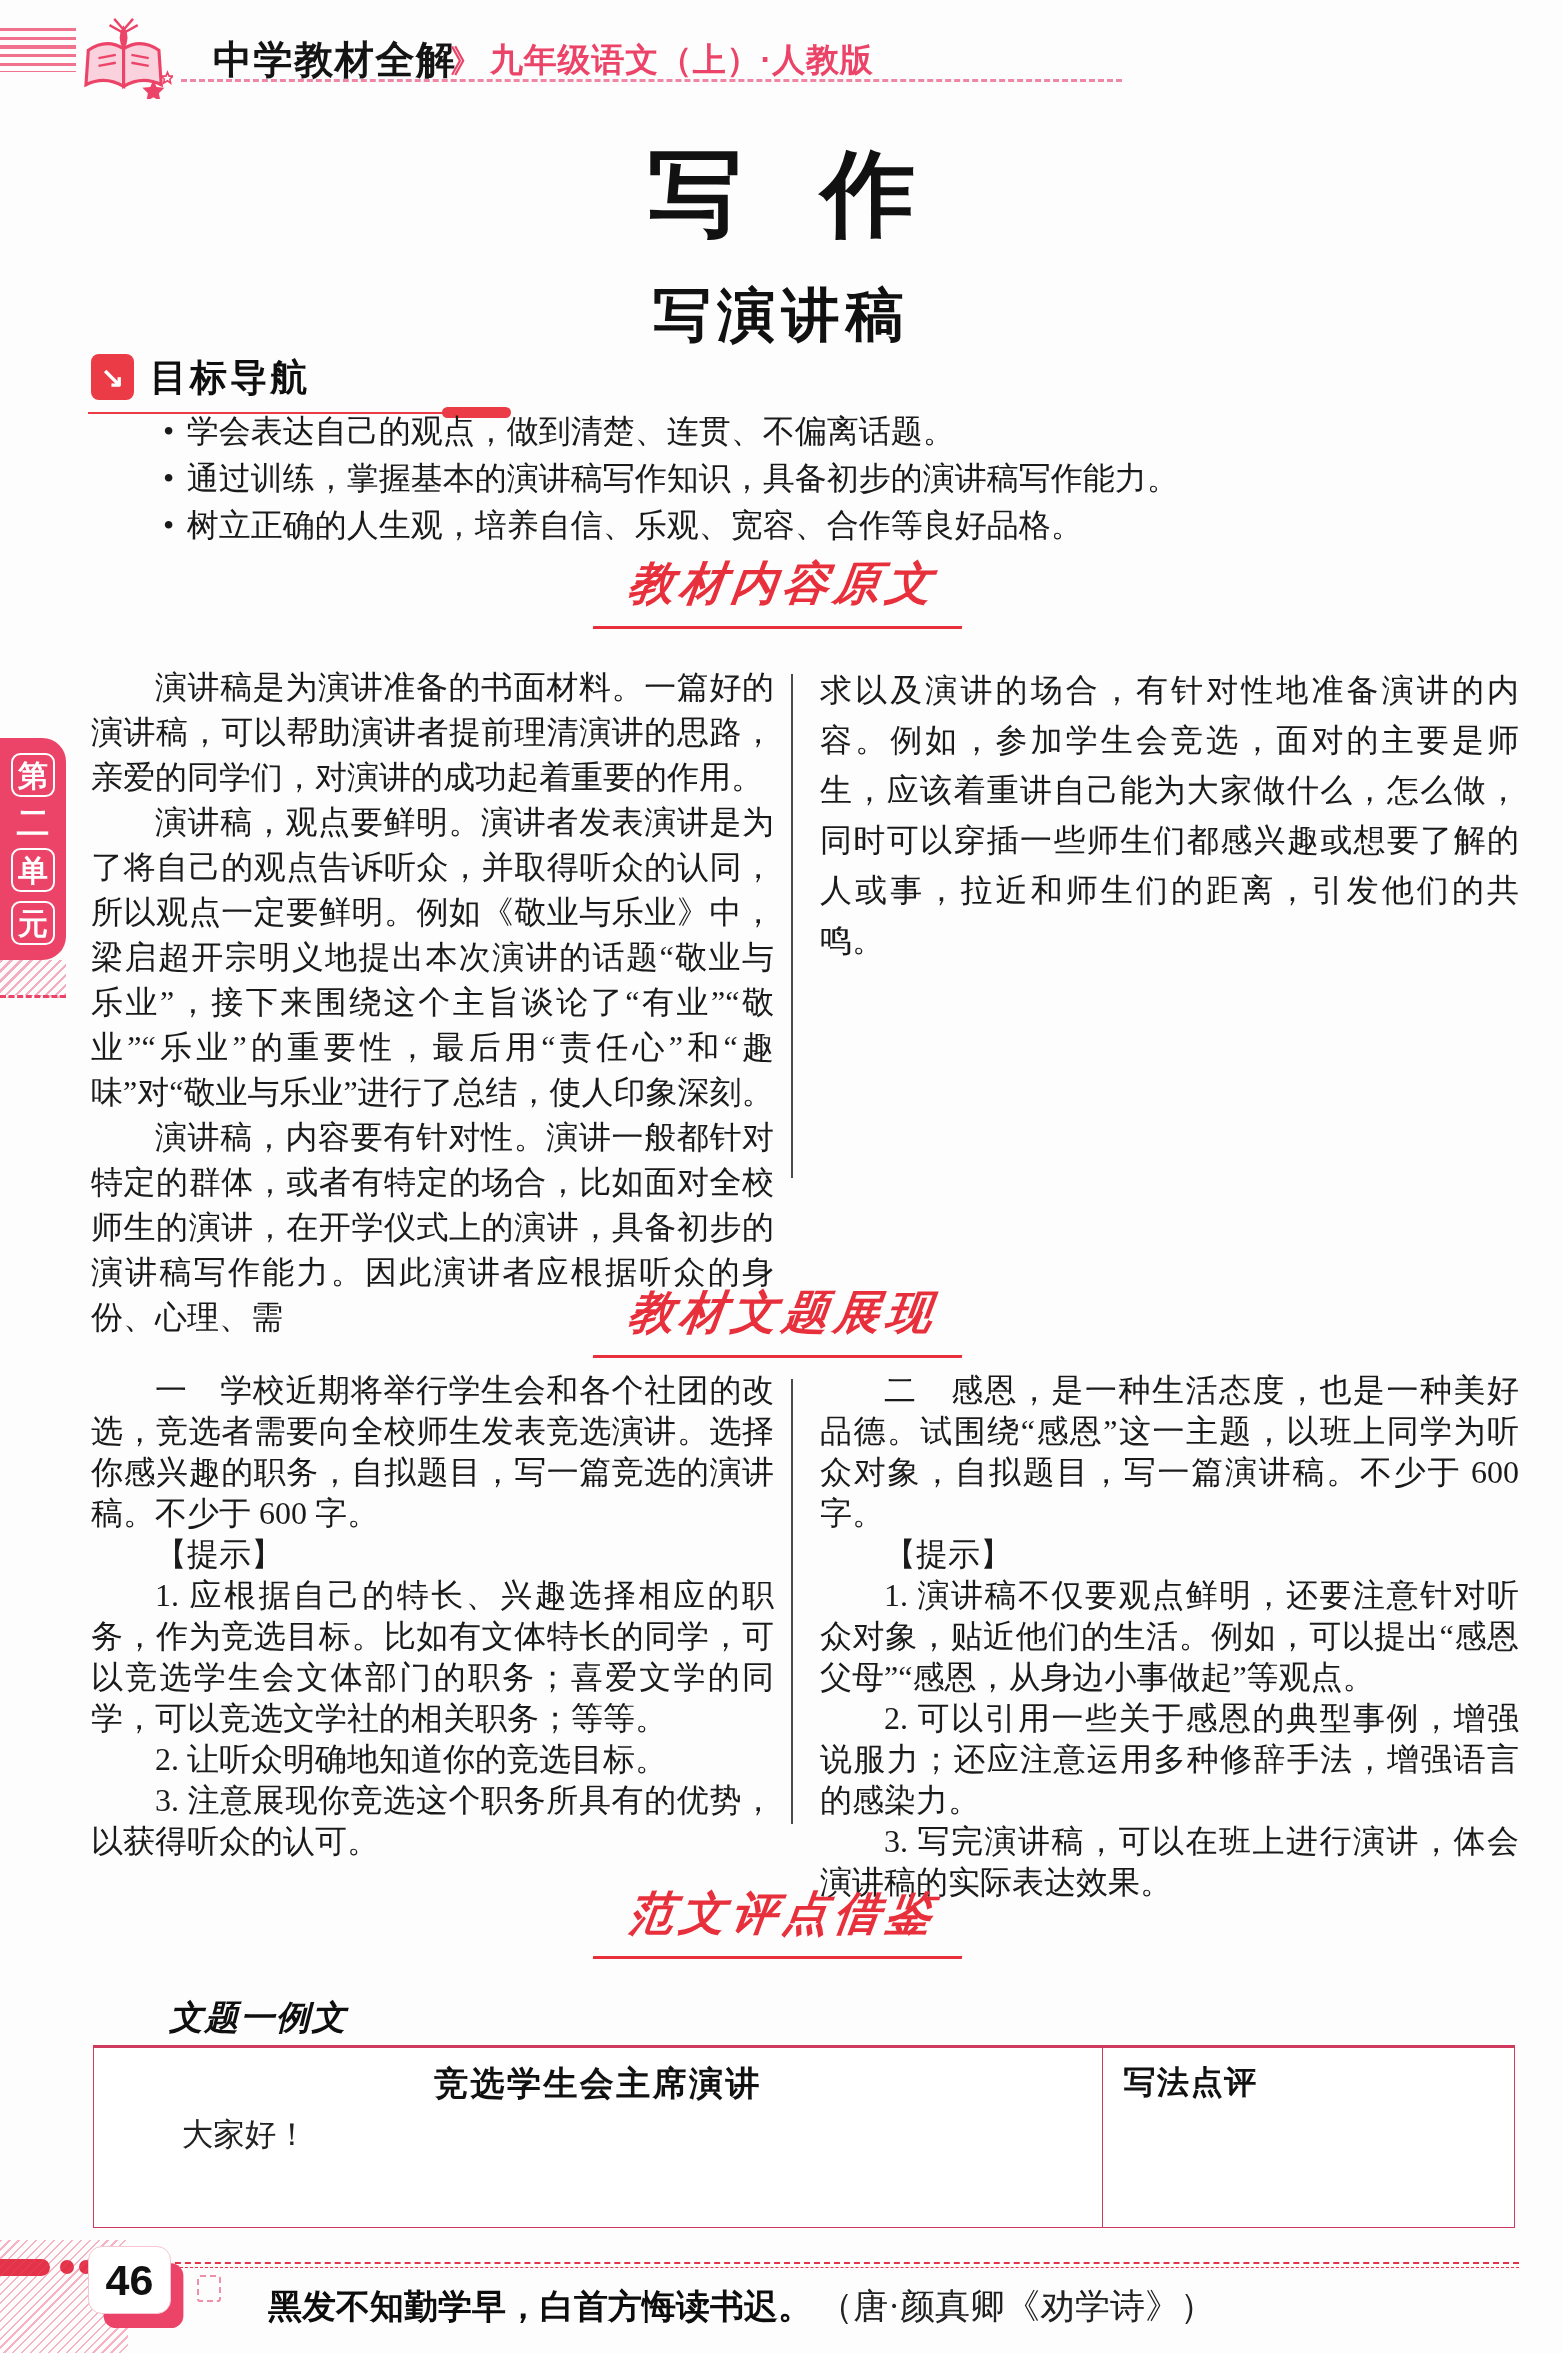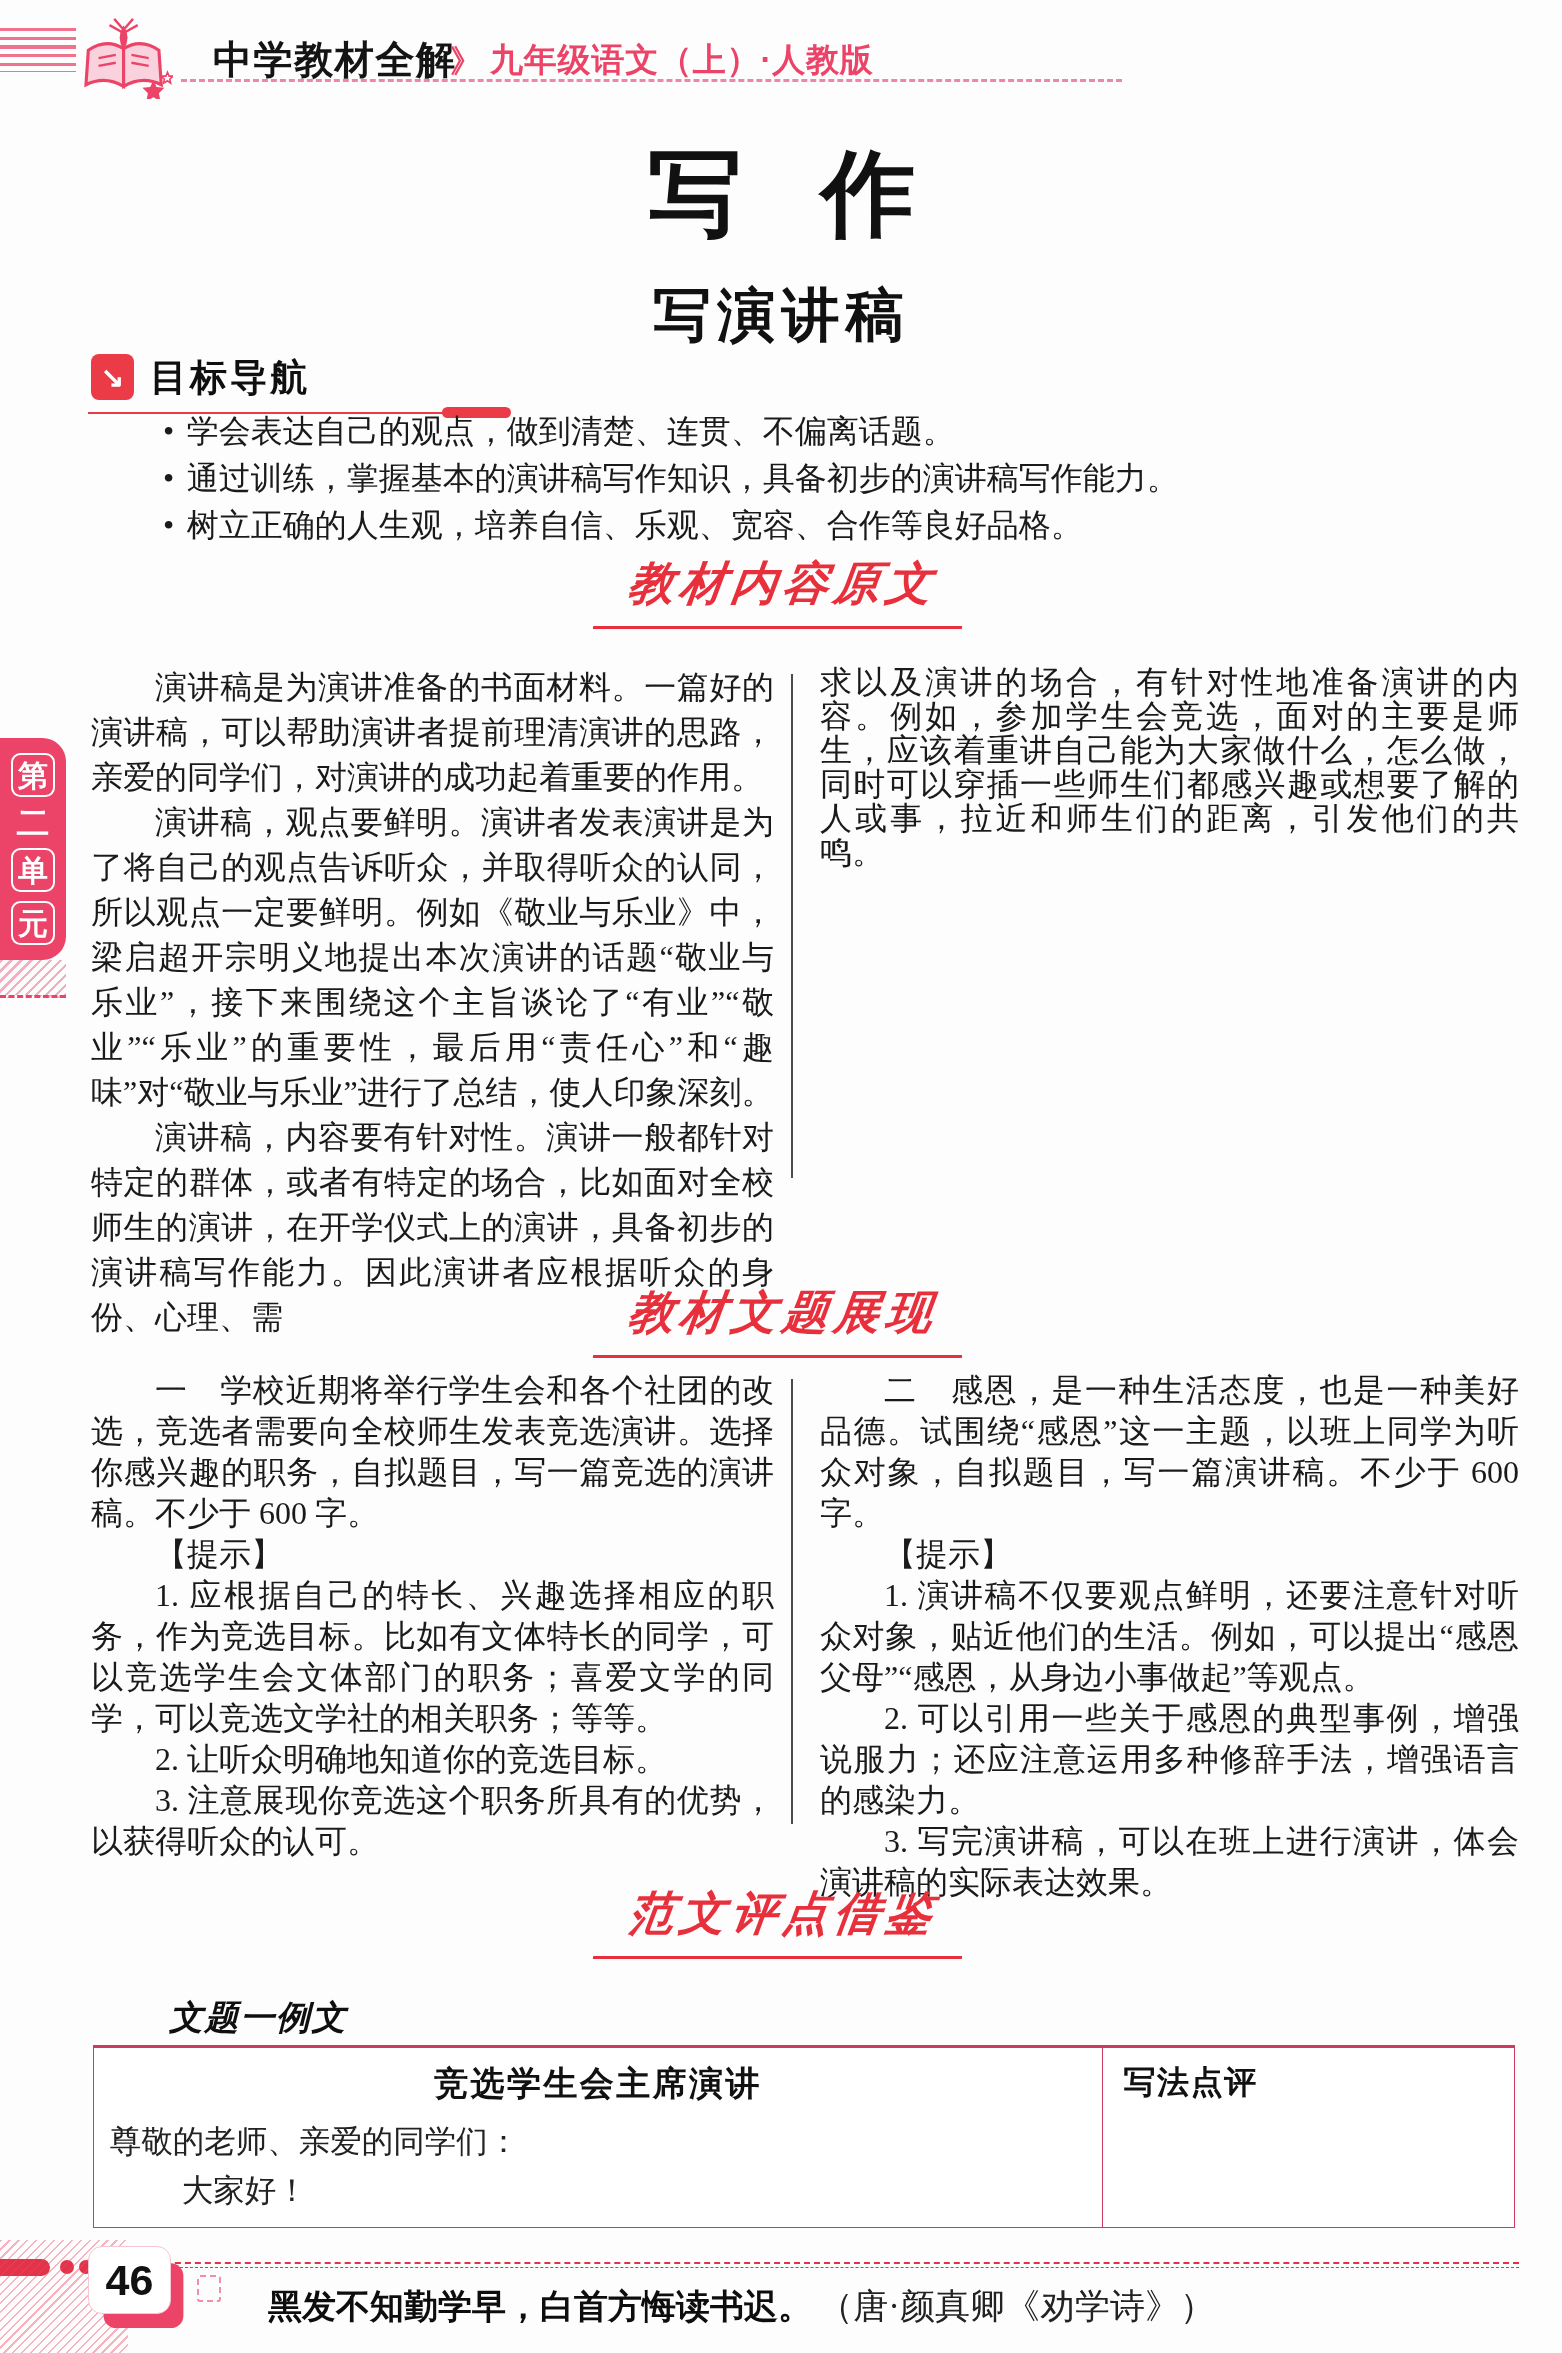--- a/index.html
+++ b/index.html
@@ -56,21 +56,21 @@
   
   .sec-head{position:absolute;left:50%;transform:translateX(-50%) skewX(-7deg);white-space:nowrap;
     font-family:"Liberation Sans","DejaVu Sans",sans-serif;font-weight:900;font-style:italic;font-size:46px;
     letter-spacing:5.5px;color:var(--heading-red);padding:0 30px 11px;border-bottom:3.1px solid var(--heading-red);}
   .sh1{top:553px;} .sh2{top:1282px;} .sh3{top:1883px;}
   
   .col{position:absolute;font-size:32px;text-align:justify;}
   .col p{margin:0;}
   .col p.ind{text-indent:2em;}
   .c1l{left:91px;top:665px;width:683px;line-height:45px;}
-  .c1r{left:820px;top:665px;width:699px;line-height:34px;}
+  .c1r{left:820px;top:665px;width:699px;line-height:50px;}
   .c2l{left:91px;top:1370px;width:683px;line-height:41px;}
   .c2r{left:820px;top:1370px;width:699px;line-height:41px;}
   .vdiv{position:absolute;width:1.6px;background:#4a4a4a;}
   .vd1{left:791px;top:674px;height:504px;}
   .vd2{left:791px;top:1379px;height:445px;}
   
   .essay-label{position:absolute;left:169px;top:1995px;font-family:"Liberation Sans",sans-serif;
     font-weight:700;font-size:34px;letter-spacing:1.6px;color:#0f0f0f;font-style:italic;}
   .essay-table{position:absolute;left:93px;top:2045px;width:1422px;height:183px;
     border:1.6px solid var(--table-border);border-top-width:3.1px;display:flex;background:#fff;}
@@ -174,21 +174,20 @@
     <p class="ind">1. 演讲稿不仅要观点鲜明，还要注意针对听众对象，贴近他们的生活。例如，可以提出“感恩父母”“感恩，从身边小事做起”等观点。</p>
     <p class="ind">2. 可以引用一些关于感恩的典型事例，增强说服力；还应注意运用多种修辞手法，增强语言的感染力。</p>
     <p class="ind">3. 写完演讲稿，可以在班上进行演讲，体会演讲稿的实际表达效果。</p>
   </div>
 
   <h3 class="sec-head sh3">范文评点借鉴</h3>
   <div class="essay-label">文题一例文</div>
   <div class="essay-table">
     <div class="et-left">
       <div class="et-title">竞选学生会主席演讲</div>
-      <p class="et-salutation">尊敬的老师、亲爱的同学们：</p>
       <p class="et-greeting">大家好！</p>
     </div>
     <div class="et-right">
       <span>写法点评</span>
     </div>
   </div>
 
   <div class="f-bar"></div>
   <div class="f-dot fd1"></div>
   <div class="f-dot fd2"></div>

